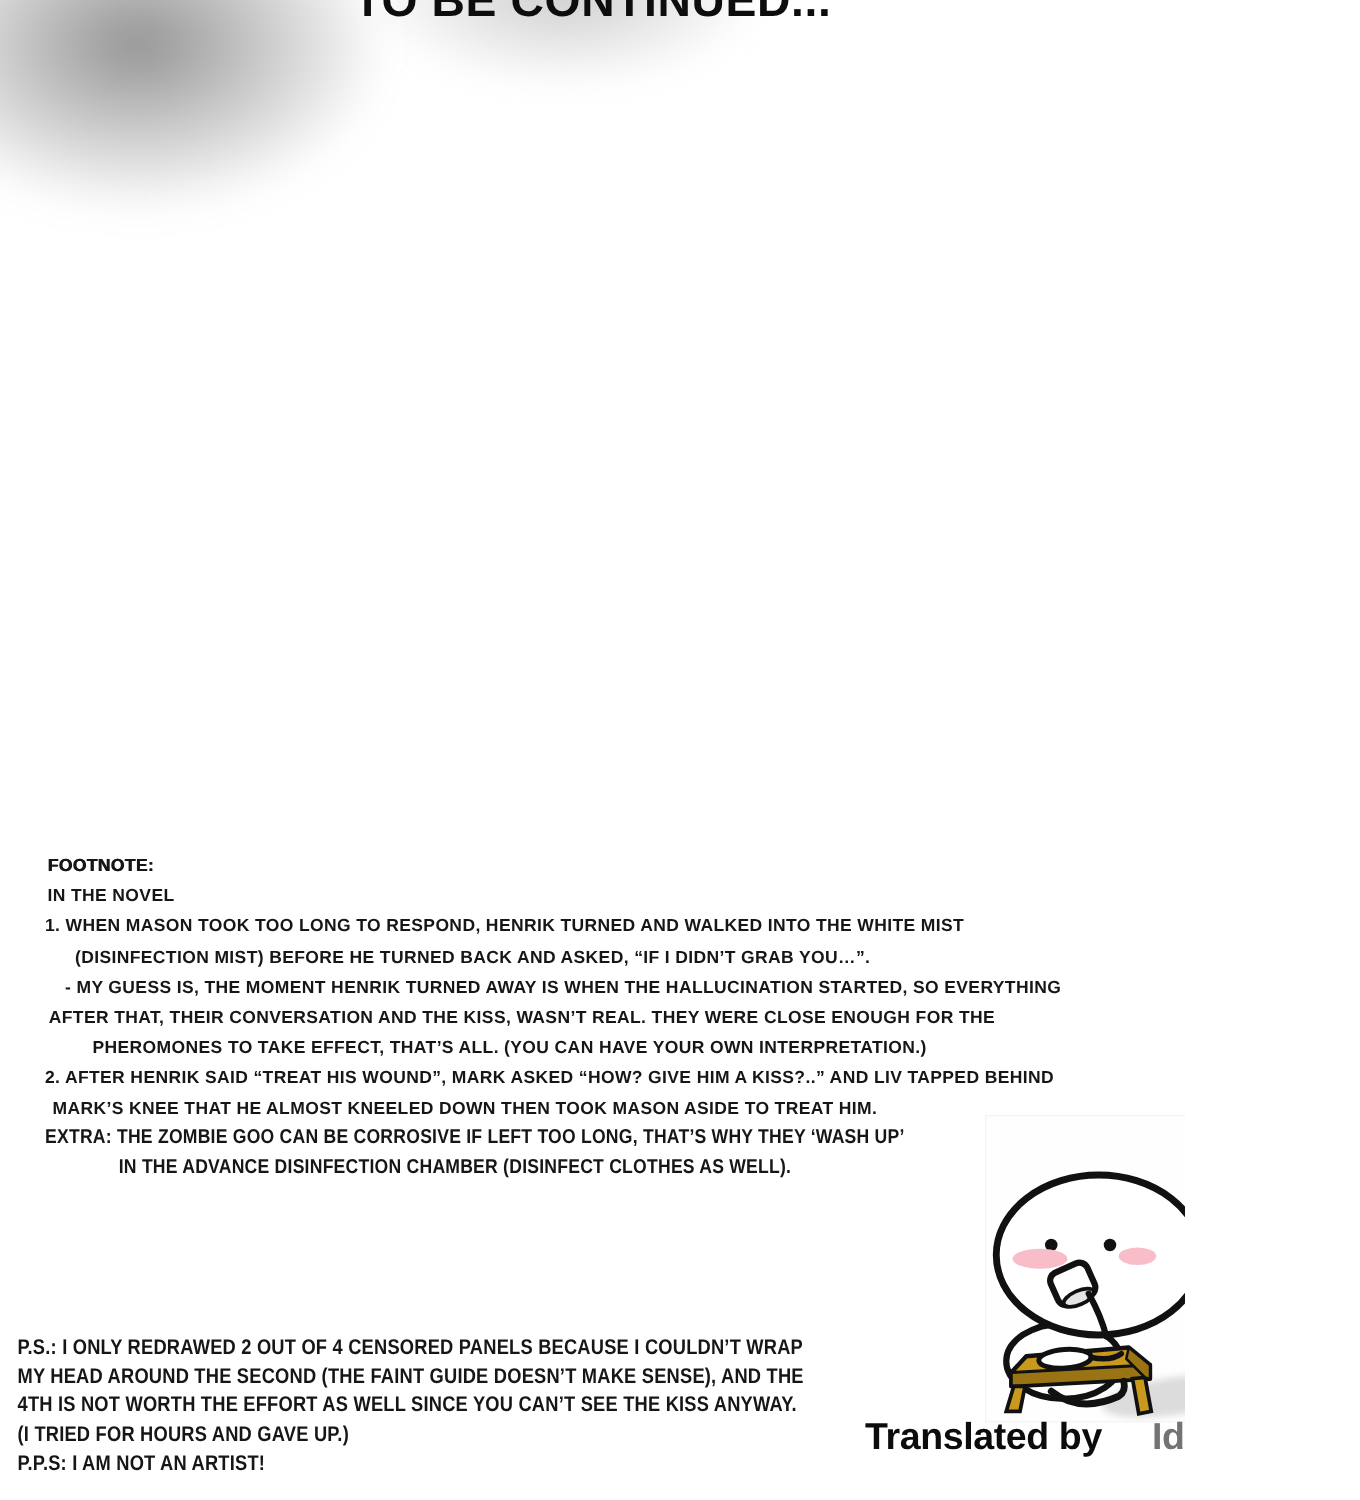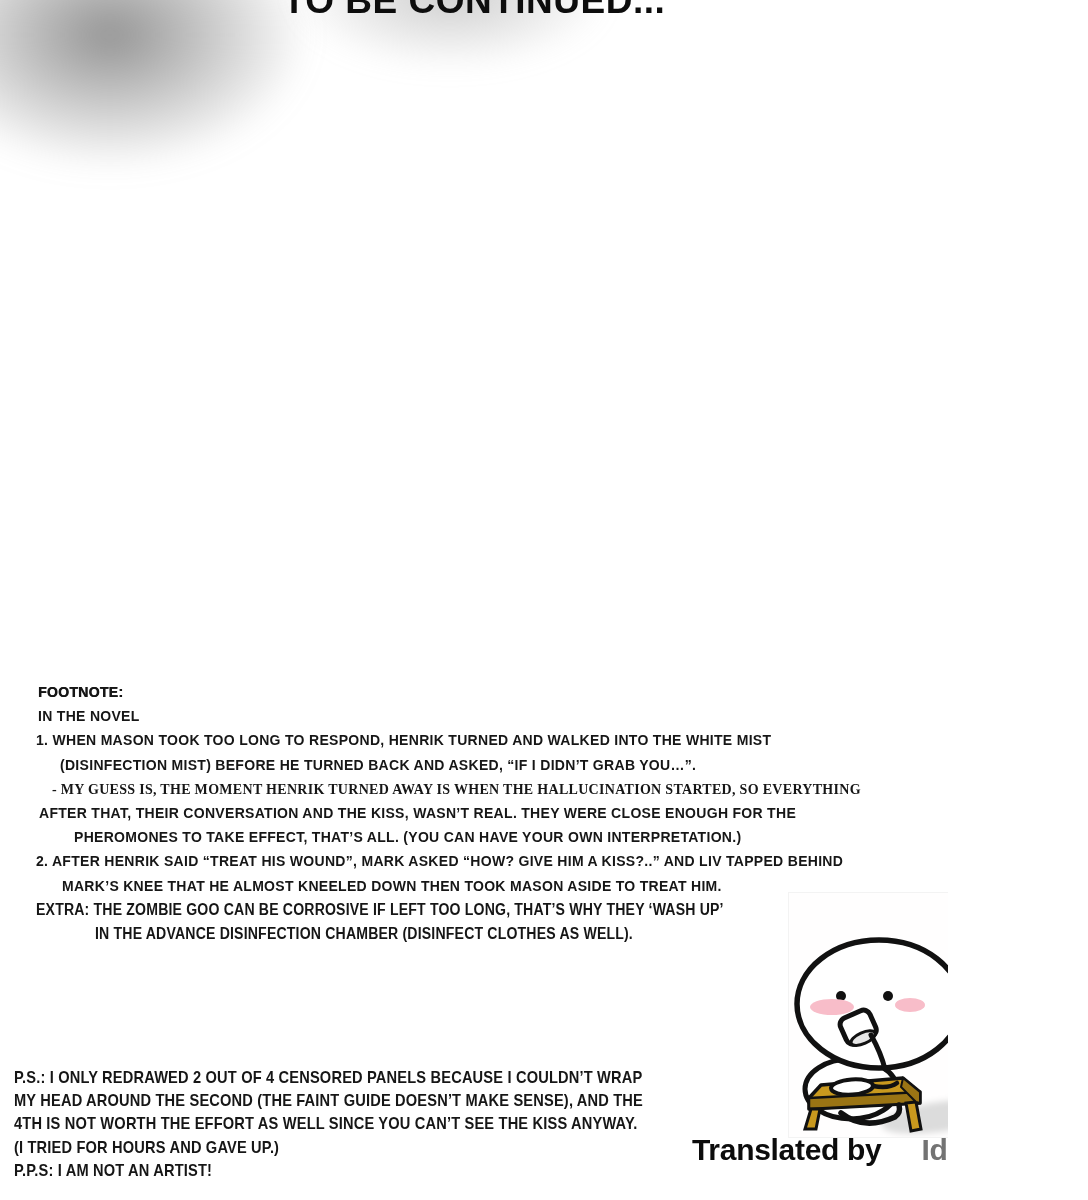--- a/index.html
+++ b/index.html
@@ -52,25 +52,25 @@
   <div class="blob blob1"></div>
   <div class="blob blob2"></div>
 
   <div class="continued">TO BE CONTINUED...</div>
 
   <div class="noteblock fnblock">
       <div class="tline"><span class="wide heavy" style="margin-left: 38px;">FOOTNOTE:</span></div>
       <div class="tline"><span class="wide" style="margin-left: 38px;">IN THE NOVEL</span></div>
       <div class="tline"><span class="wide" style="margin-left: 36px;">1. WHEN MASON TOOK TOO LONG TO RESPOND, HENRIK TURNED AND WALKED INTO THE WHITE MIST</span></div>
       <div class="tline"><span class="wide" style="margin-left: 60px;">(DISINFECTION MIST) BEFORE HE TURNED BACK AND ASKED, “IF I DIDN’T GRAB YOU…”.</span></div>
-      <div class="tline"><span class="wide" style="margin-left: 52px; font-family: Liberation Serif, serif;">- MY GUESS IS, THE MOMENT HENRIK TURNED AWAY IS WHEN THE HALLUCINATION STARTED, SO EVERYTHING</span></div>
+      <div class="tline"><span class="wide" style="margin-left: 52px;">- MY GUESS IS, THE MOMENT HENRIK TURNED AWAY IS WHEN THE HALLUCINATION STARTED, SO EVERYTHING</span></div>
       <div class="tline"><span class="wide" style="margin-left: 39px;">AFTER THAT, THEIR CONVERSATION AND THE KISS, WASN’T REAL. THEY WERE CLOSE ENOUGH FOR THE</span></div>
       <div class="tline"><span class="wide" style="margin-left: 74px;">PHEROMONES TO TAKE EFFECT, THAT’S ALL. (YOU CAN HAVE YOUR OWN INTERPRETATION.)</span></div>
       <div class="tline"><span class="wide" style="margin-left: 36px;">2. AFTER HENRIK SAID “TREAT HIS WOUND”, MARK ASKED “HOW? GIVE HIM A KISS?..” AND LIV TAPPED BEHIND</span></div>
-      <div class="tline"><span class="wide" style="margin-left: 62px;">MARK’S KNEE THAT HE ALMOST KNEELED DOWN THEN TOOK MASON ASIDE TO TREAT HIM.</span></div>
+      <div class="tline"><span class="wide" style="margin-left: 42px;">MARK’S KNEE THAT HE ALMOST KNEELED DOWN THEN TOOK MASON ASIDE TO TREAT HIM.</span></div>
       <div class="tline"><span class="cond" style="margin-left: 36px;">EXTRA: THE ZOMBIE GOO CAN BE CORROSIVE IF LEFT TOO LONG, THAT’S WHY THEY ‘WASH UP’</span></div>
       <div class="tline"><span class="cond" style="margin-left: 95px;">IN THE ADVANCE DISINFECTION CHAMBER (DISINFECT CLOTHES AS WELL).</span></div>
     </div>
 
   <div class="noteblock psblock">
       <div class="tline"><span class="cond" style="margin-left: 14px;">P.S.: I ONLY REDRAWED 2 OUT OF 4 CENSORED PANELS BECAUSE I COULDN’T WRAP</span></div>
       <div class="tline"><span class="cond" style="margin-left: 14px;">MY HEAD AROUND THE SECOND (THE FAINT GUIDE DOESN’T MAKE SENSE), AND THE</span></div>
       <div class="tline"><span class="cond" style="margin-left: 14px;">4TH IS NOT WORTH THE EFFORT AS WELL SINCE YOU CAN’T SEE THE KISS ANYWAY.</span></div>
       <div class="tline"><span class="cond" style="margin-left: 14px;">(I TRIED FOR HOURS AND GAVE UP.)</span></div>
       <div class="tline"><span class="cond" style="margin-left: 14px;">P.P.S: I AM NOT AN ARTIST!</span></div>

